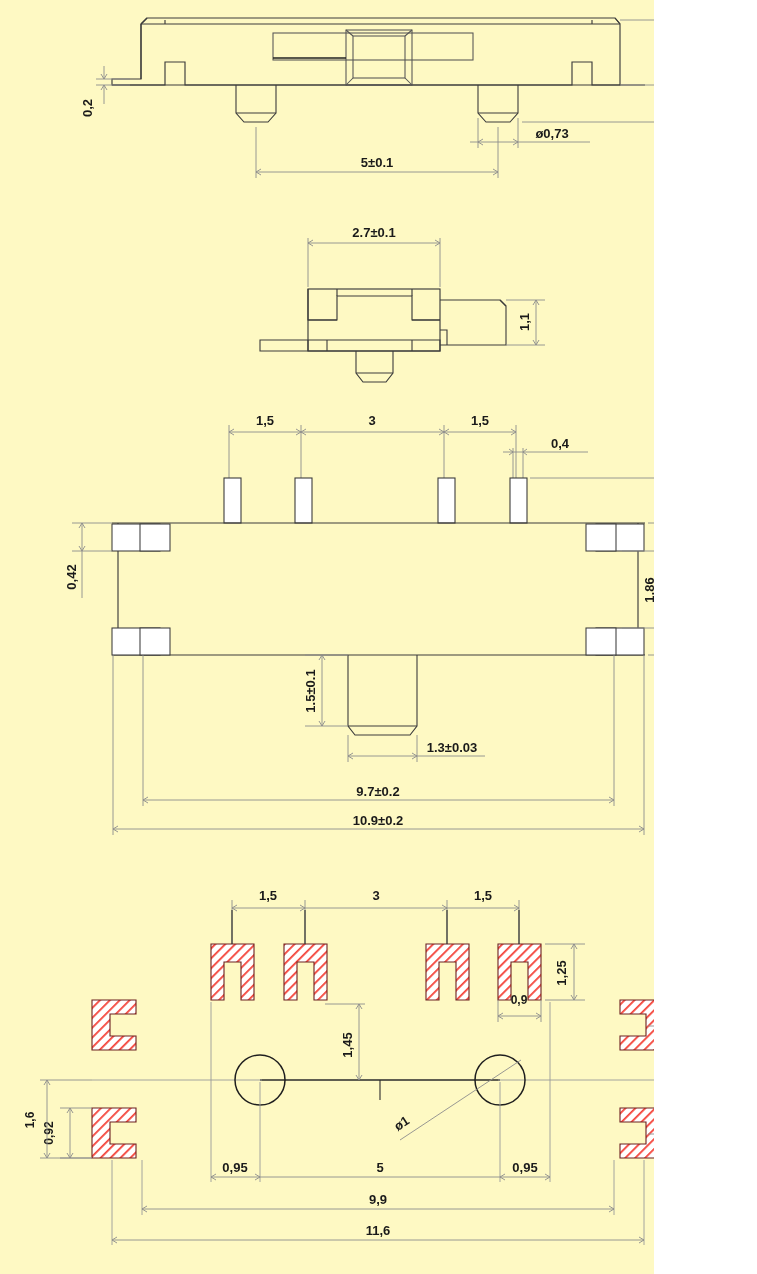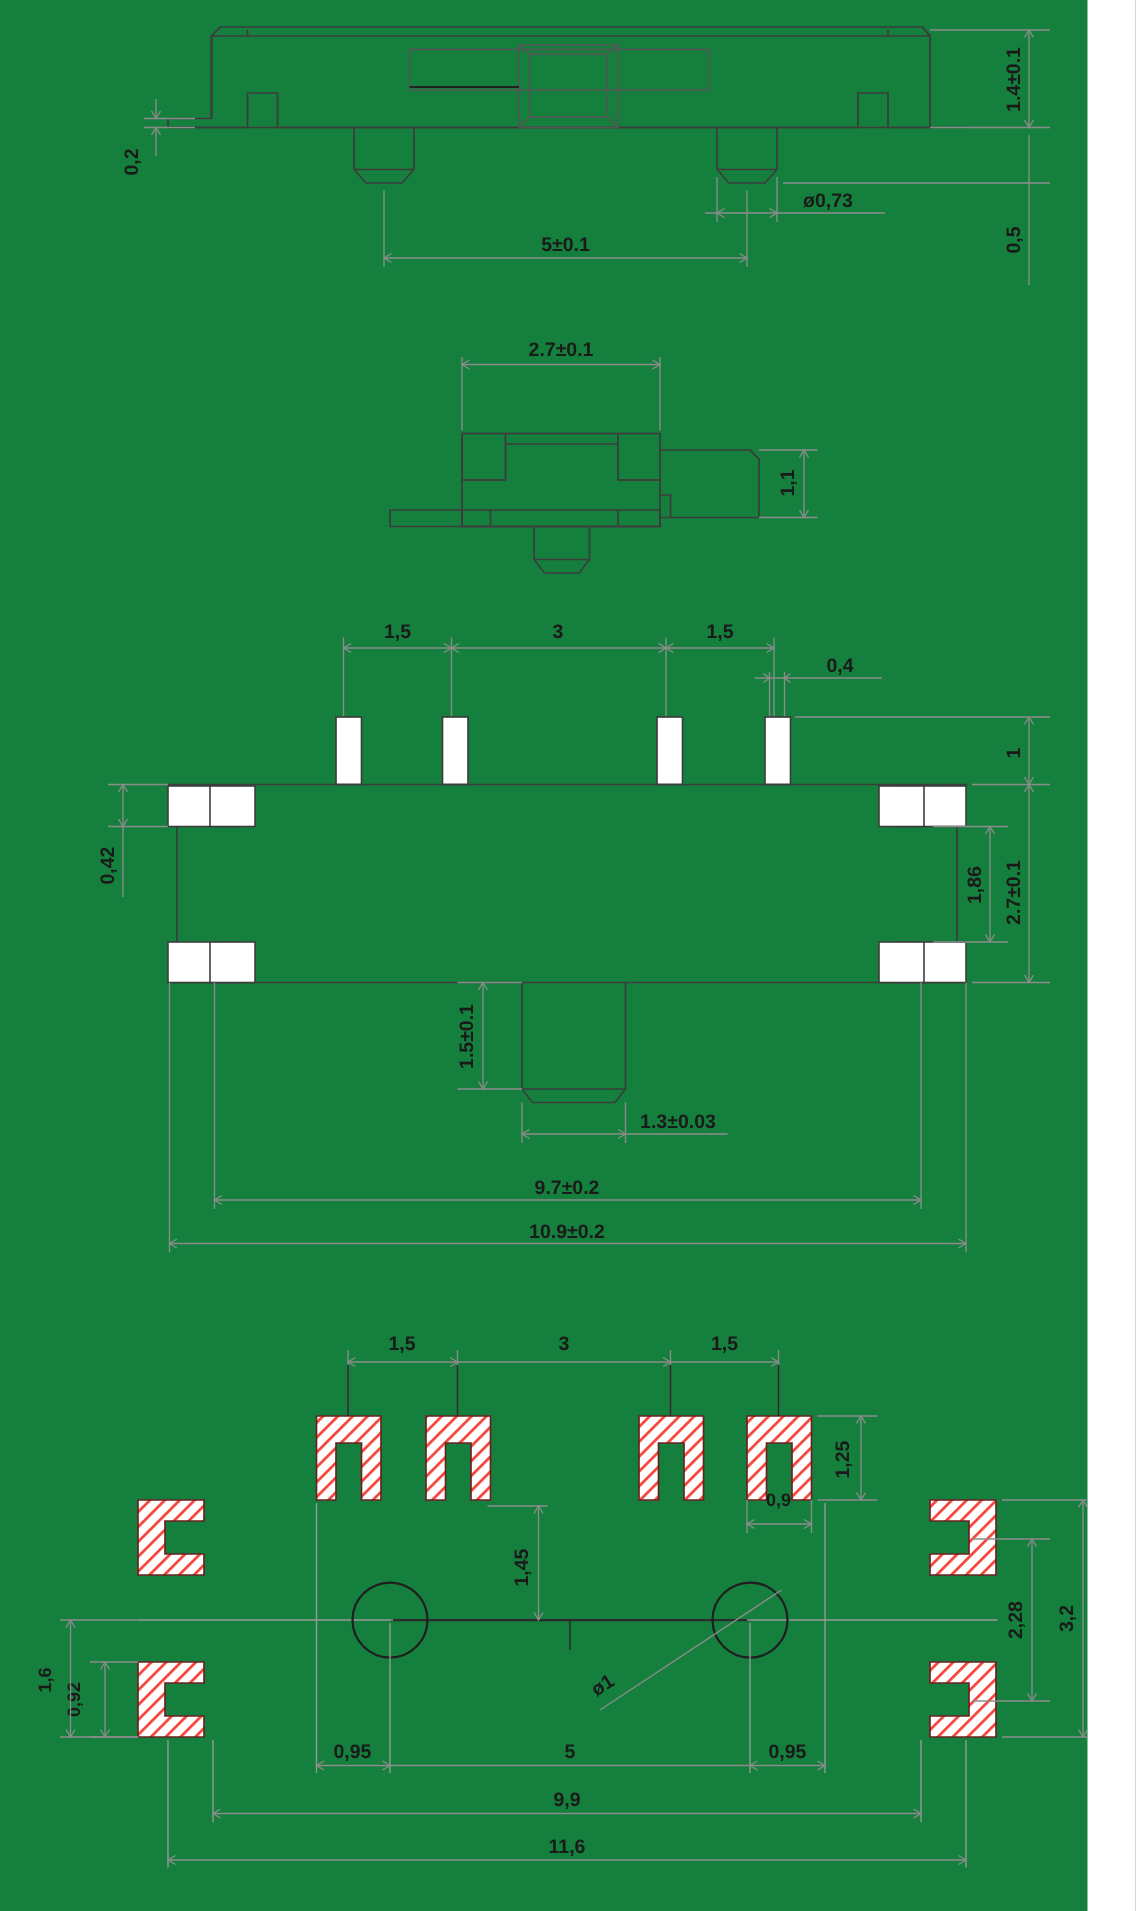--- a/index.html
+++ b/index.html
@@ -6,23 +6,23 @@
   html, body {
     margin: 0;
     padding: 0;
     background: #ffffff;
   }
   body {
     font-family: "Liberation Sans", sans-serif;
   }
   #sheet {
     position: relative;
-    width: 725px;
+    width: 654px;
     height: 1274px;
-    background: #15803d;
+    background: #fef9c3;
     overflow: hidden;
   }
   #sheet svg {
     display: block;
     width: 757px;
     height: 1274px;
   }
   .dimtext {
     font-family: "Liberation Sans", sans-serif;
     font-size: 13px;

